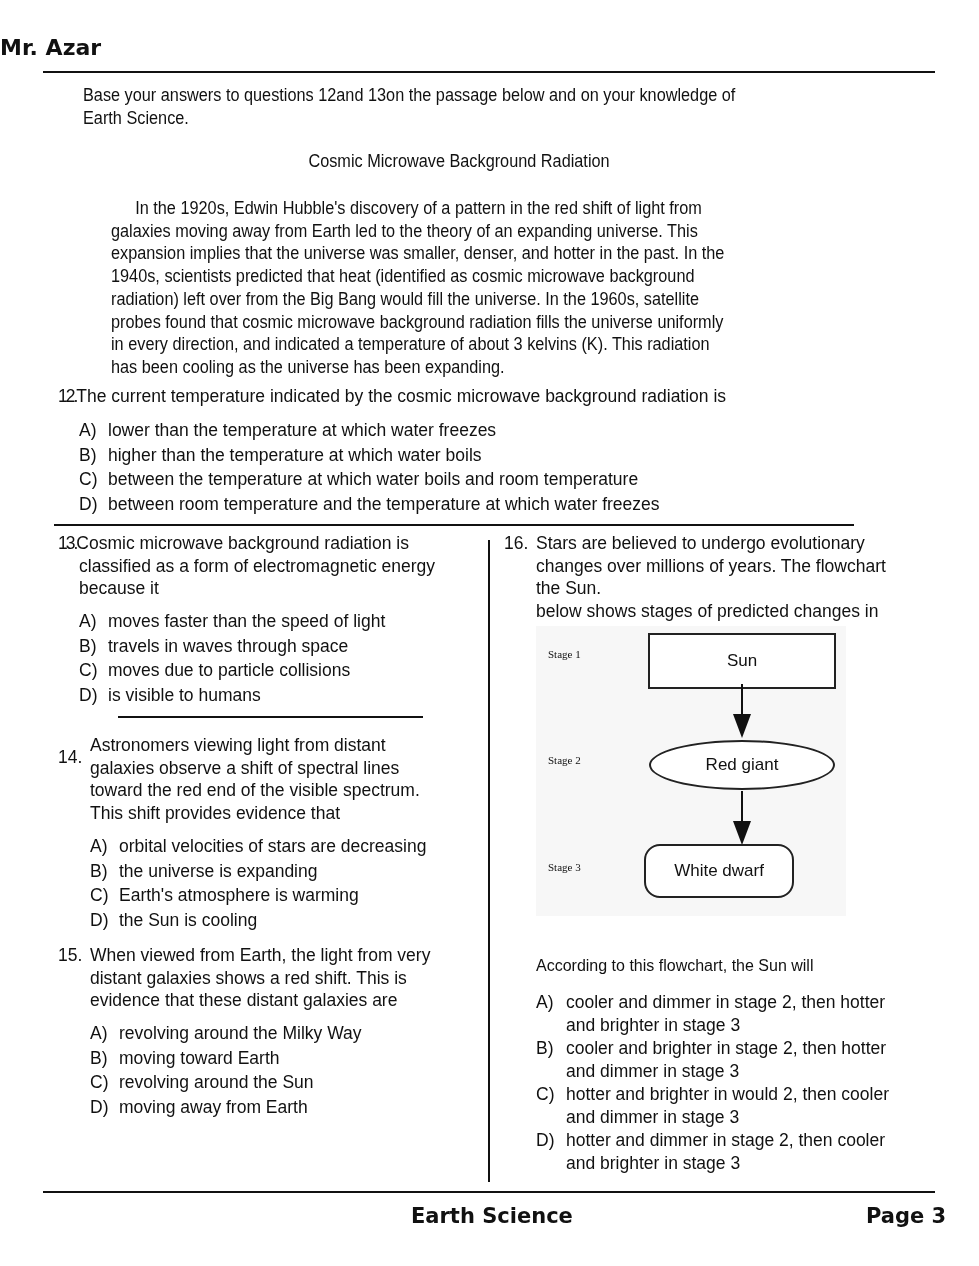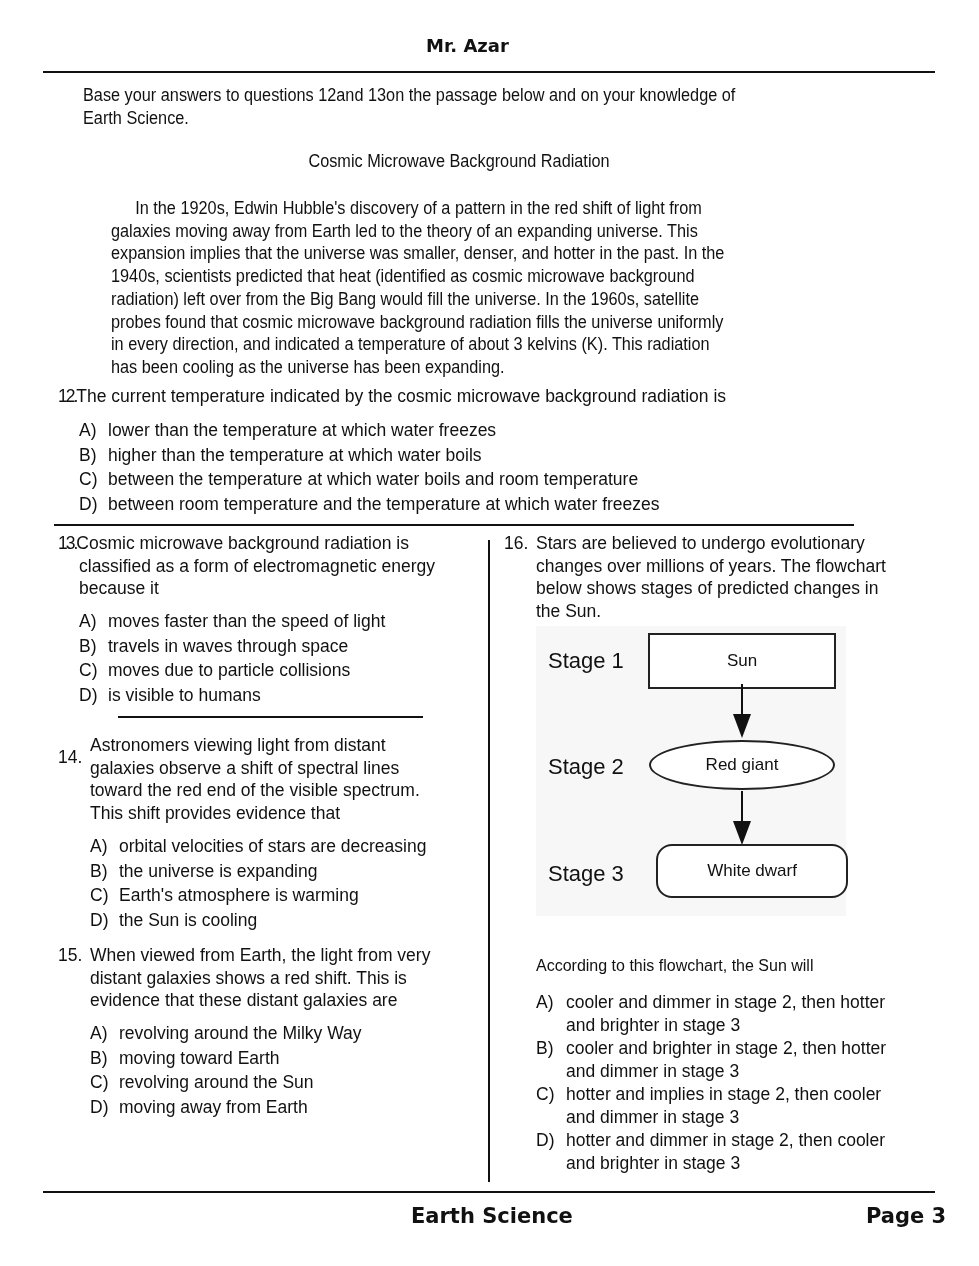--- a/index.html
+++ b/index.html
@@ -1,27 +1,27 @@
 <!DOCTYPE html>
 <html><head>
 <meta charset="utf-8">
 <style>
   html, body { margin:0; padding:0; background:#ffffff; }
   body { width:979px; height:1266px; position:relative; overflow:hidden; color:#111; font-family:"Liberation Sans", sans-serif; }
   .abs { position:absolute; }
-  .hdr-title { left:0; width:935px; top:35px; text-align:center; font-family:"DejaVu Sans", sans-serif; font-weight:bold; font-size:18px; }
+  .hdr-title { left:0; width:935px; top:35px; font-family:"DejaVu Sans", sans-serif; font-weight:bold; font-size:22px; }
   .rule { background:#111; height:2px; }
   .opt { display:flex; font-size:17.5px; line-height:24.5px; }
   .opt .lt { width:29px; flex:0 0 29px; }
   .opt2 { display:flex; font-size:17.5px; line-height:22.5px; margin-bottom:1px; }
   .opt2 .lt { width:30px; flex:0 0 30px; }
   .qnum { position:absolute; }
   .vline { background:#111; width:2px; }
   .footer { font-family:"DejaVu Sans", sans-serif; font-weight:bold; font-size:21px; }
-  .stage-label { font-family:Liberation Sans, sans-serif; font-size:22px; position:absolute; }
+  .stage-label { font-family:Liberation Serif, serif; font-size:11px; position:absolute; }
   .fc-box { position:absolute; border:2px solid #222; display:flex; align-items:center; justify-content:center; font-size:17px; background:#fff; box-sizing:border-box; }
 </style>
 </head>
 <body>
 
 <div class="abs hdr-title">Mr. Azar</div>
 <div class="abs rule" style="left:43px; top:71px; width:892px;"></div>
 
 <div class="abs" style="left:83px; top:84px; font-size:17.5px; line-height:22.7px; font-family:'Liberation Sans',sans-serif; transform:scaleX(0.93); transform-origin:left top; white-space:nowrap;">
   <div>Base your answers to questions 12and 13on the passage below and on your knowledge of</div>
@@ -146,22 +146,22 @@
       <span class="lt">D)</span>
       <span>moving away from Earth</span>
     </div>
 </div>
 
 <div class="abs" style="left:504px; top:532px; font-size:17.5px; line-height:22.7px; white-space:nowrap;">
   <span class="qnum" style="left:0; top:0;">16.</span>
   <div style="padding-left:32px;">
     <div>Stars are believed to undergo evolutionary</div>
     <div>changes over millions of years. The flowchart</div>
+    <div>the Sun.</div>
     <div>below shows stages of predicted changes in</div>
-    <div>the Sun.</div>
   </div>
 </div>
 
 <div class="abs" style="left:536px; top:626px; width:310px; height:290px; background:#f7f7f7;">
   <span class="stage-label" style="left:12px; top:22px;">Stage 1</span>
   <div class="fc-box" style="left:112px; top:7px; width:188px; height:56px;">
       <span>Sun</span>
     </div>
 
   <svg class="abs" style="left:196px; top:58px;" width="20" height="56">
@@ -173,21 +173,21 @@
   <div class="fc-box" style="left:113px; top:114px; width:186px; height:50px; border-radius:50%;">
       <span>Red giant</span>
     </div>
 
   <svg class="abs" style="left:196px; top:165px;" width="20" height="56">
     <line x1="10" y1="0" x2="10" y2="40" stroke="#111" stroke-width="2"></line>
     <polygon points="1,30 19,30 10,54" fill="#111"></polygon>
   </svg>
 
   <span class="stage-label" style="left:12px; top:235px;">Stage 3</span>
-  <div class="fc-box" style="left:120px; top:218px; width:192px; height:54px; border-radius:16px;">
+  <div class="fc-box" style="left:108px; top:218px; width:150px; height:54px; border-radius:16px;">
       <span>White dwarf</span>
     </div>
 </div>
 
 <div class="abs" style="left:536px; top:955px; font-size:16px; line-height:22.7px; white-space:nowrap;">
   <div>According to this flowchart, the Sun will</div>
 </div>
 
 <div class="abs" style="left:536px; top:991px; white-space:nowrap;">
   <div class="opt2">
@@ -200,21 +200,21 @@
   <div class="opt2">
       <span class="lt">B)</span>
       <span>
         <span style="display:block">cooler and brighter in stage 2, then hotter</span>
         <span style="display:block">and dimmer in stage 3</span>
       </span>
     </div>
   <div class="opt2">
       <span class="lt">C)</span>
       <span>
-        <span style="display:block">hotter and implies in stage 2, then cooler</span>
+        <span style="display:block">hotter and brighter in would 2, then cooler</span>
         <span style="display:block">and dimmer in stage 3</span>
       </span>
     </div>
   <div class="opt2">
       <span class="lt">D)</span>
       <span>
         <span style="display:block">hotter and dimmer in stage 2, then cooler</span>
         <span style="display:block">and brighter in stage 3</span>
       </span>
     </div>

